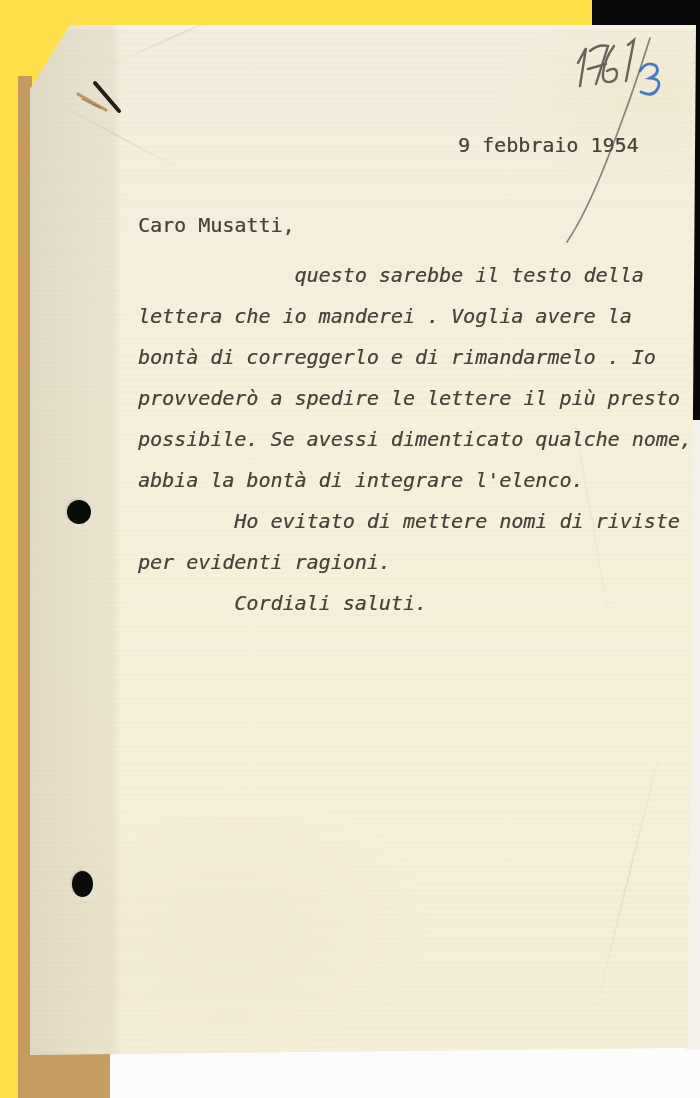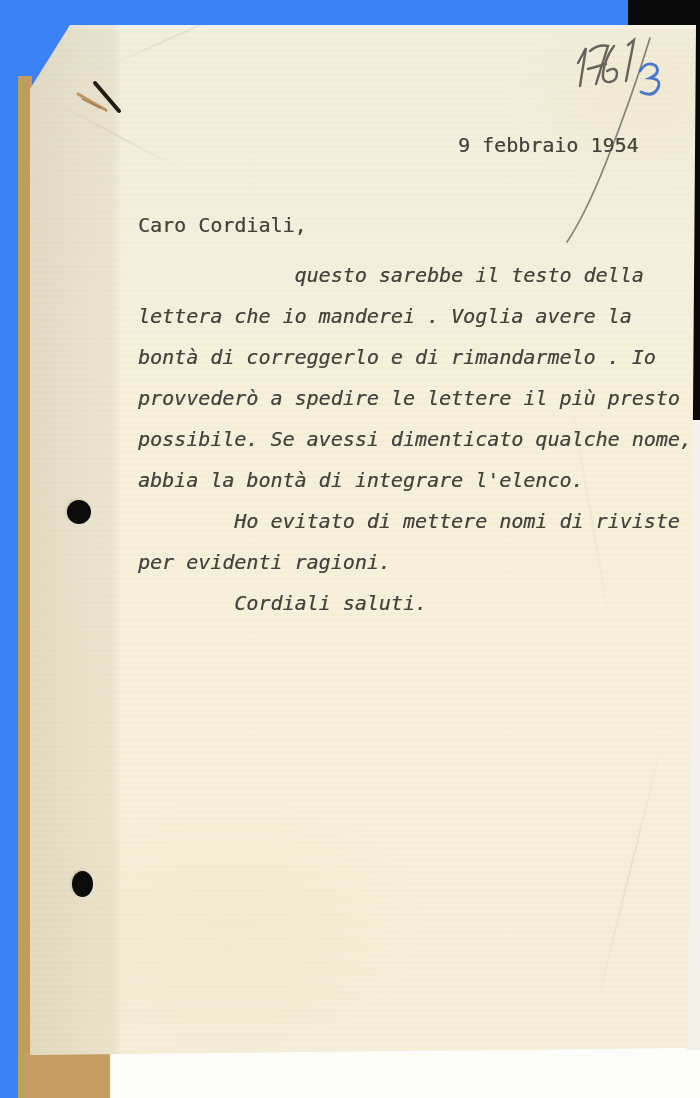--- a/index.html
+++ b/index.html
@@ -2,21 +2,21 @@
 <html><head>
 <meta charset="utf-8">
 <style>
   html, body {
     margin: 0; padding: 0;
     width: 700px; height: 1098px;
     background: #0a0a0a;
     overflow: hidden;
     font-family: "DejaVu Sans Mono", "Liberation Mono", monospace;
   }
-  .stage { position: relative; width: 592px; height: 1098px; background: #3b82f6; padding-left: 36px; }
+  .stage { position: relative; width: 592px; height: 1098px; background: #fde047; }
 
   
   .cardboard-strip {
     position: absolute; left: 18px; top: 76px; width: 14px; height: 1022px;
     background: linear-gradient(180deg, #b98f55 0%, #c79e63 30%, #c49а5e 60%, #c49a5e 100%);
     background-color: #c49a5e; z-index: 1;
   }
   .cardboard-bottom {
     position: absolute; left: 18px; top: 1052px; width: 94px; height: 46px;
     background: #c59c62; z-index: 1;
@@ -103,21 +103,21 @@
     <div class="top-highlight"></div>
     <div class="fold-shadow"></div>
     <div class="crease crease-1"></div>
     <div class="crease crease-2"></div>
     <div class="crease-3 crease"></div>
     <div class="crease-4 crease"></div>
     <div class="paper-texture"></div>
 
     <div class="typed date-line">9 febbraio 1954</div>
 
-    <div class="typed salutation">Caro Cordiali,</div>
+    <div class="typed salutation">Caro Musatti,</div>
 
     <div class="typed letter-body"><div class="tline">             questo sarebbe il testo della</div><div class="tline">lettera che io manderei . Voglia avere la</div><div class="tline">bontà di correggerlo e di rimandarmelo . Io</div><div class="tline">provvederò a spedire le lettere il più presto</div><div class="tline">possibile. Se avessi dimenticato qualche nome,</div><div class="tline">abbia la bontà di integrare l'elenco.</div><div class="tline">        Ho evitato di mettere nomi di riviste</div><div class="tline">per evidenti ragioni.</div><div class="tline">        Cordiali saluti.</div></div>
   </div>
 
   <svg class="staple" width="64" height="54" viewBox="0 0 64 54">
     <path d="M29 13 L53 41" stroke="#241c12" stroke-width="4" stroke-linecap="round" fill="none"></path>
     <path d="M12 24 Q22 30 40 40" stroke="#b07a3a" stroke-width="3" stroke-linecap="round" fill="none" opacity="0.75"></path>
     <path d="M16 29 Q24 33 34 38" stroke="#8a5c28" stroke-width="1.6" stroke-linecap="round" fill="none" opacity="0.6"></path>
   </svg>
 

